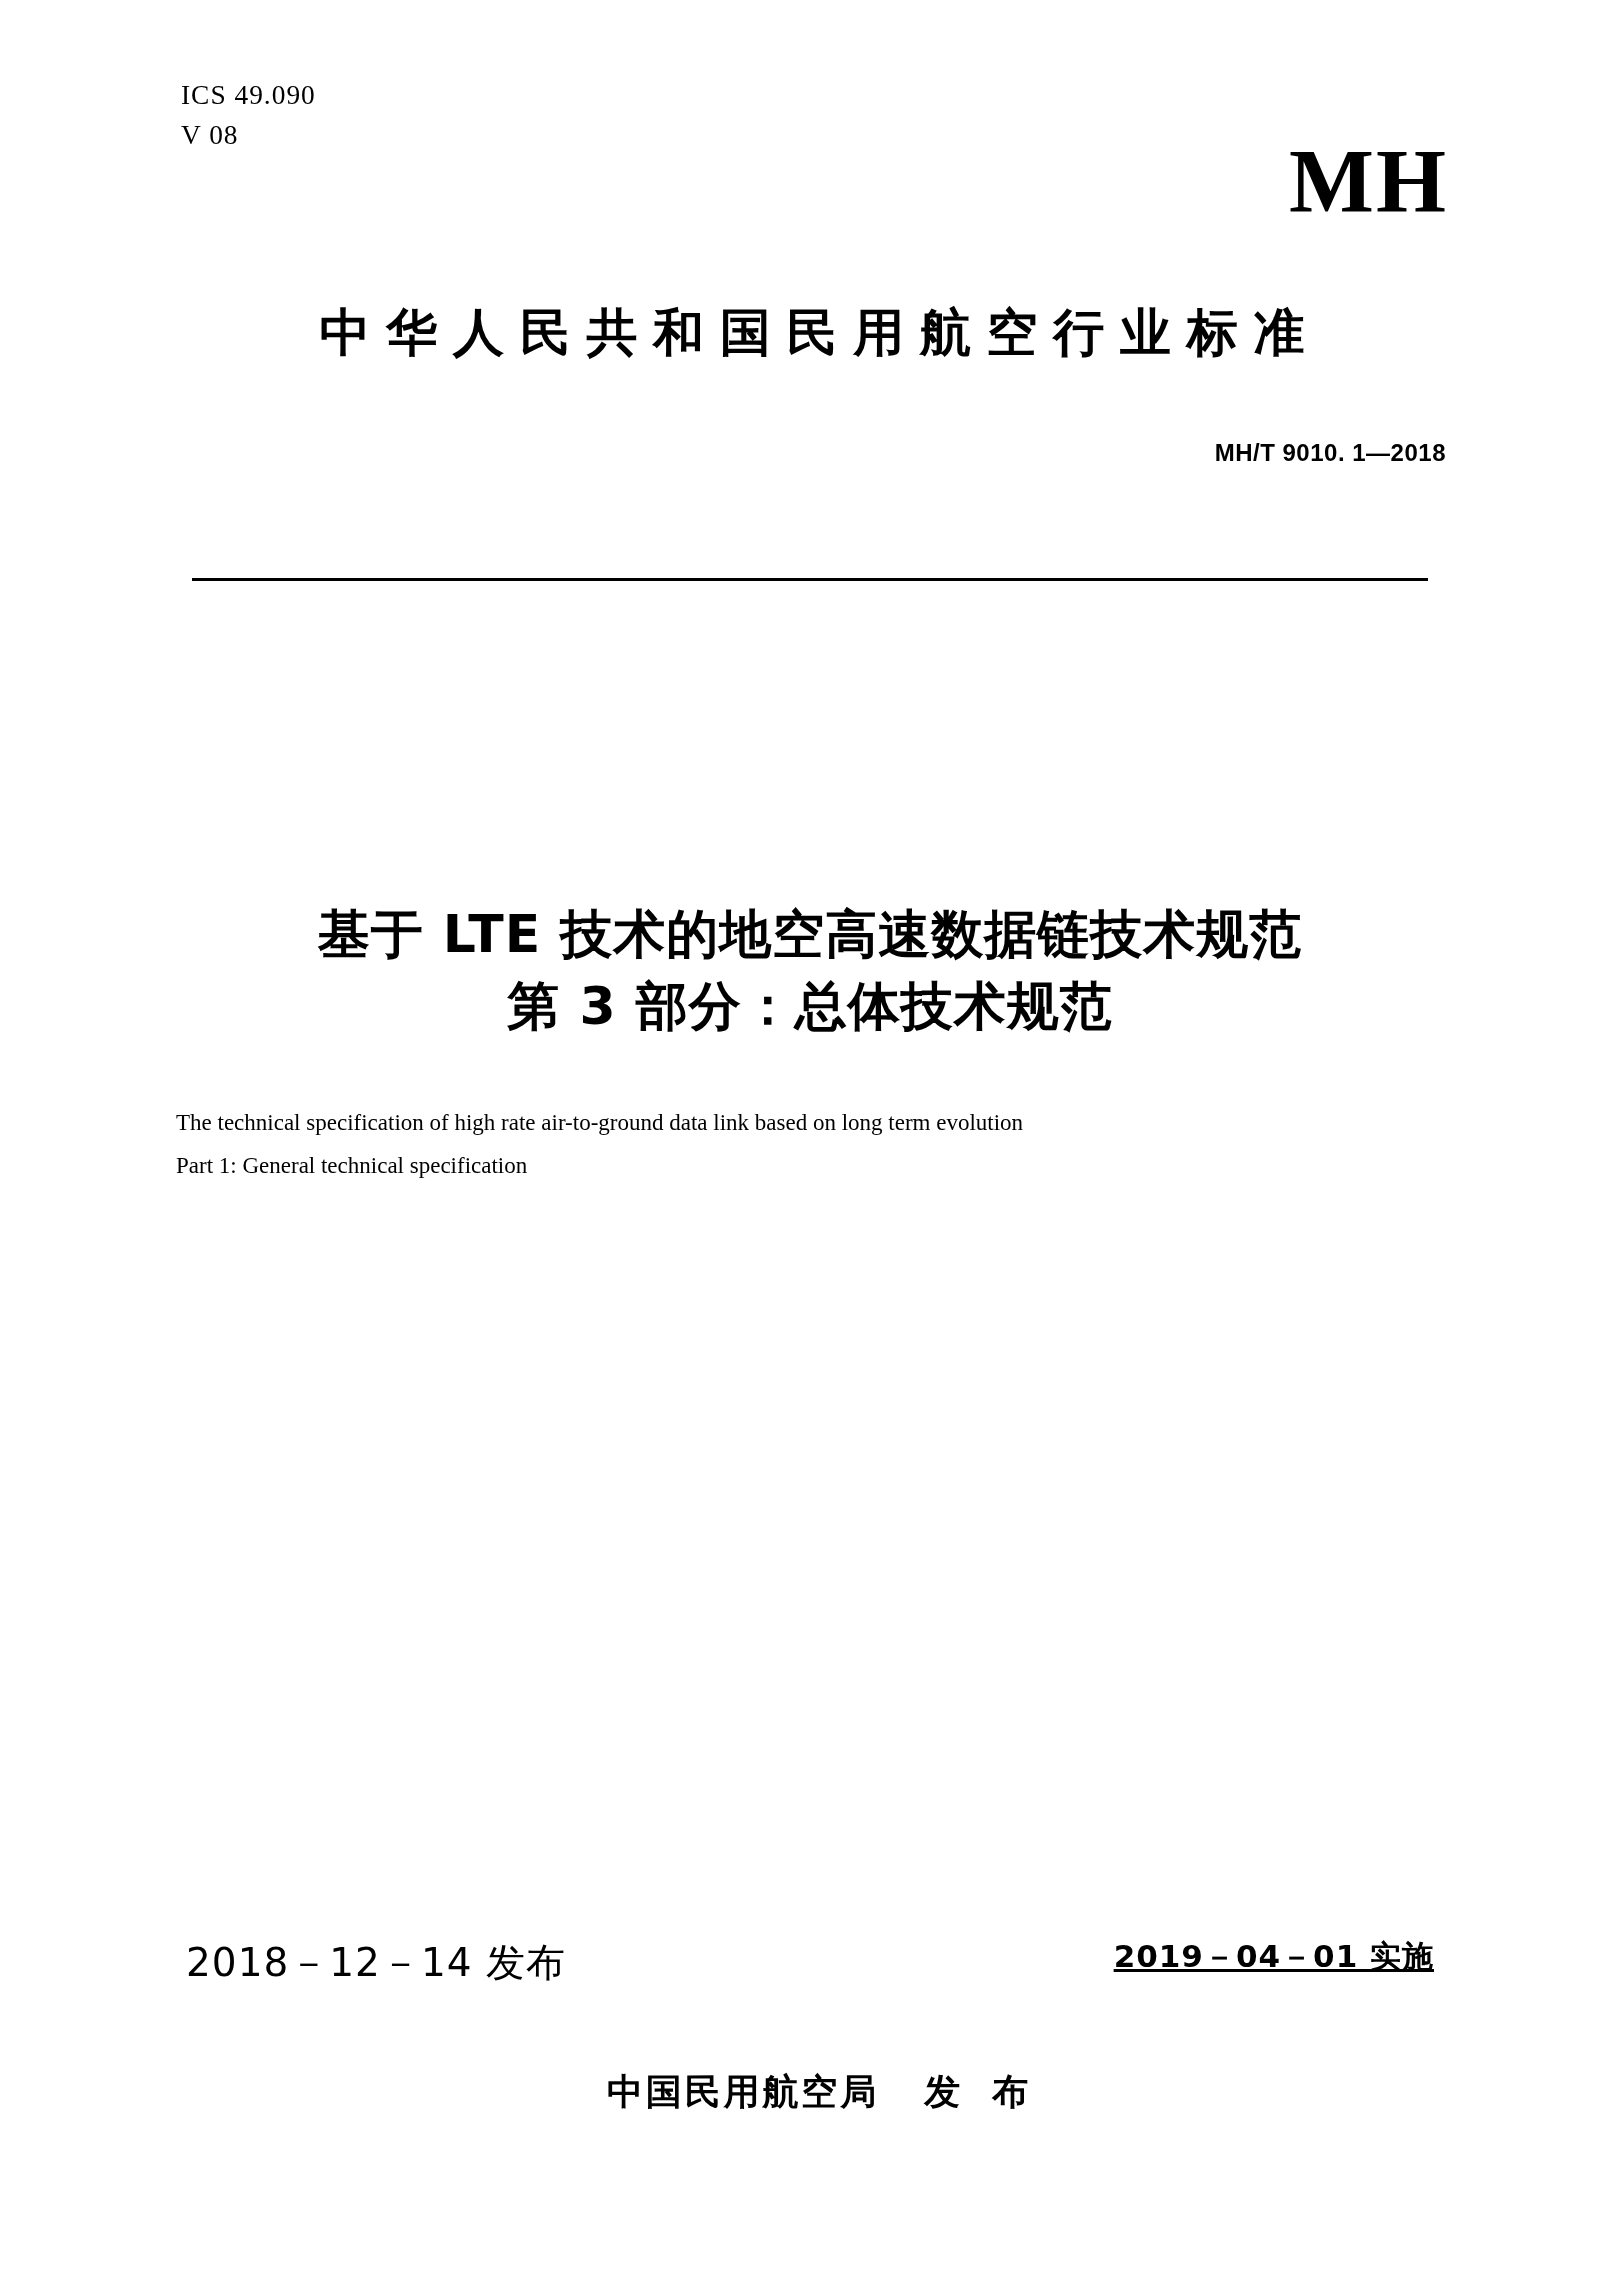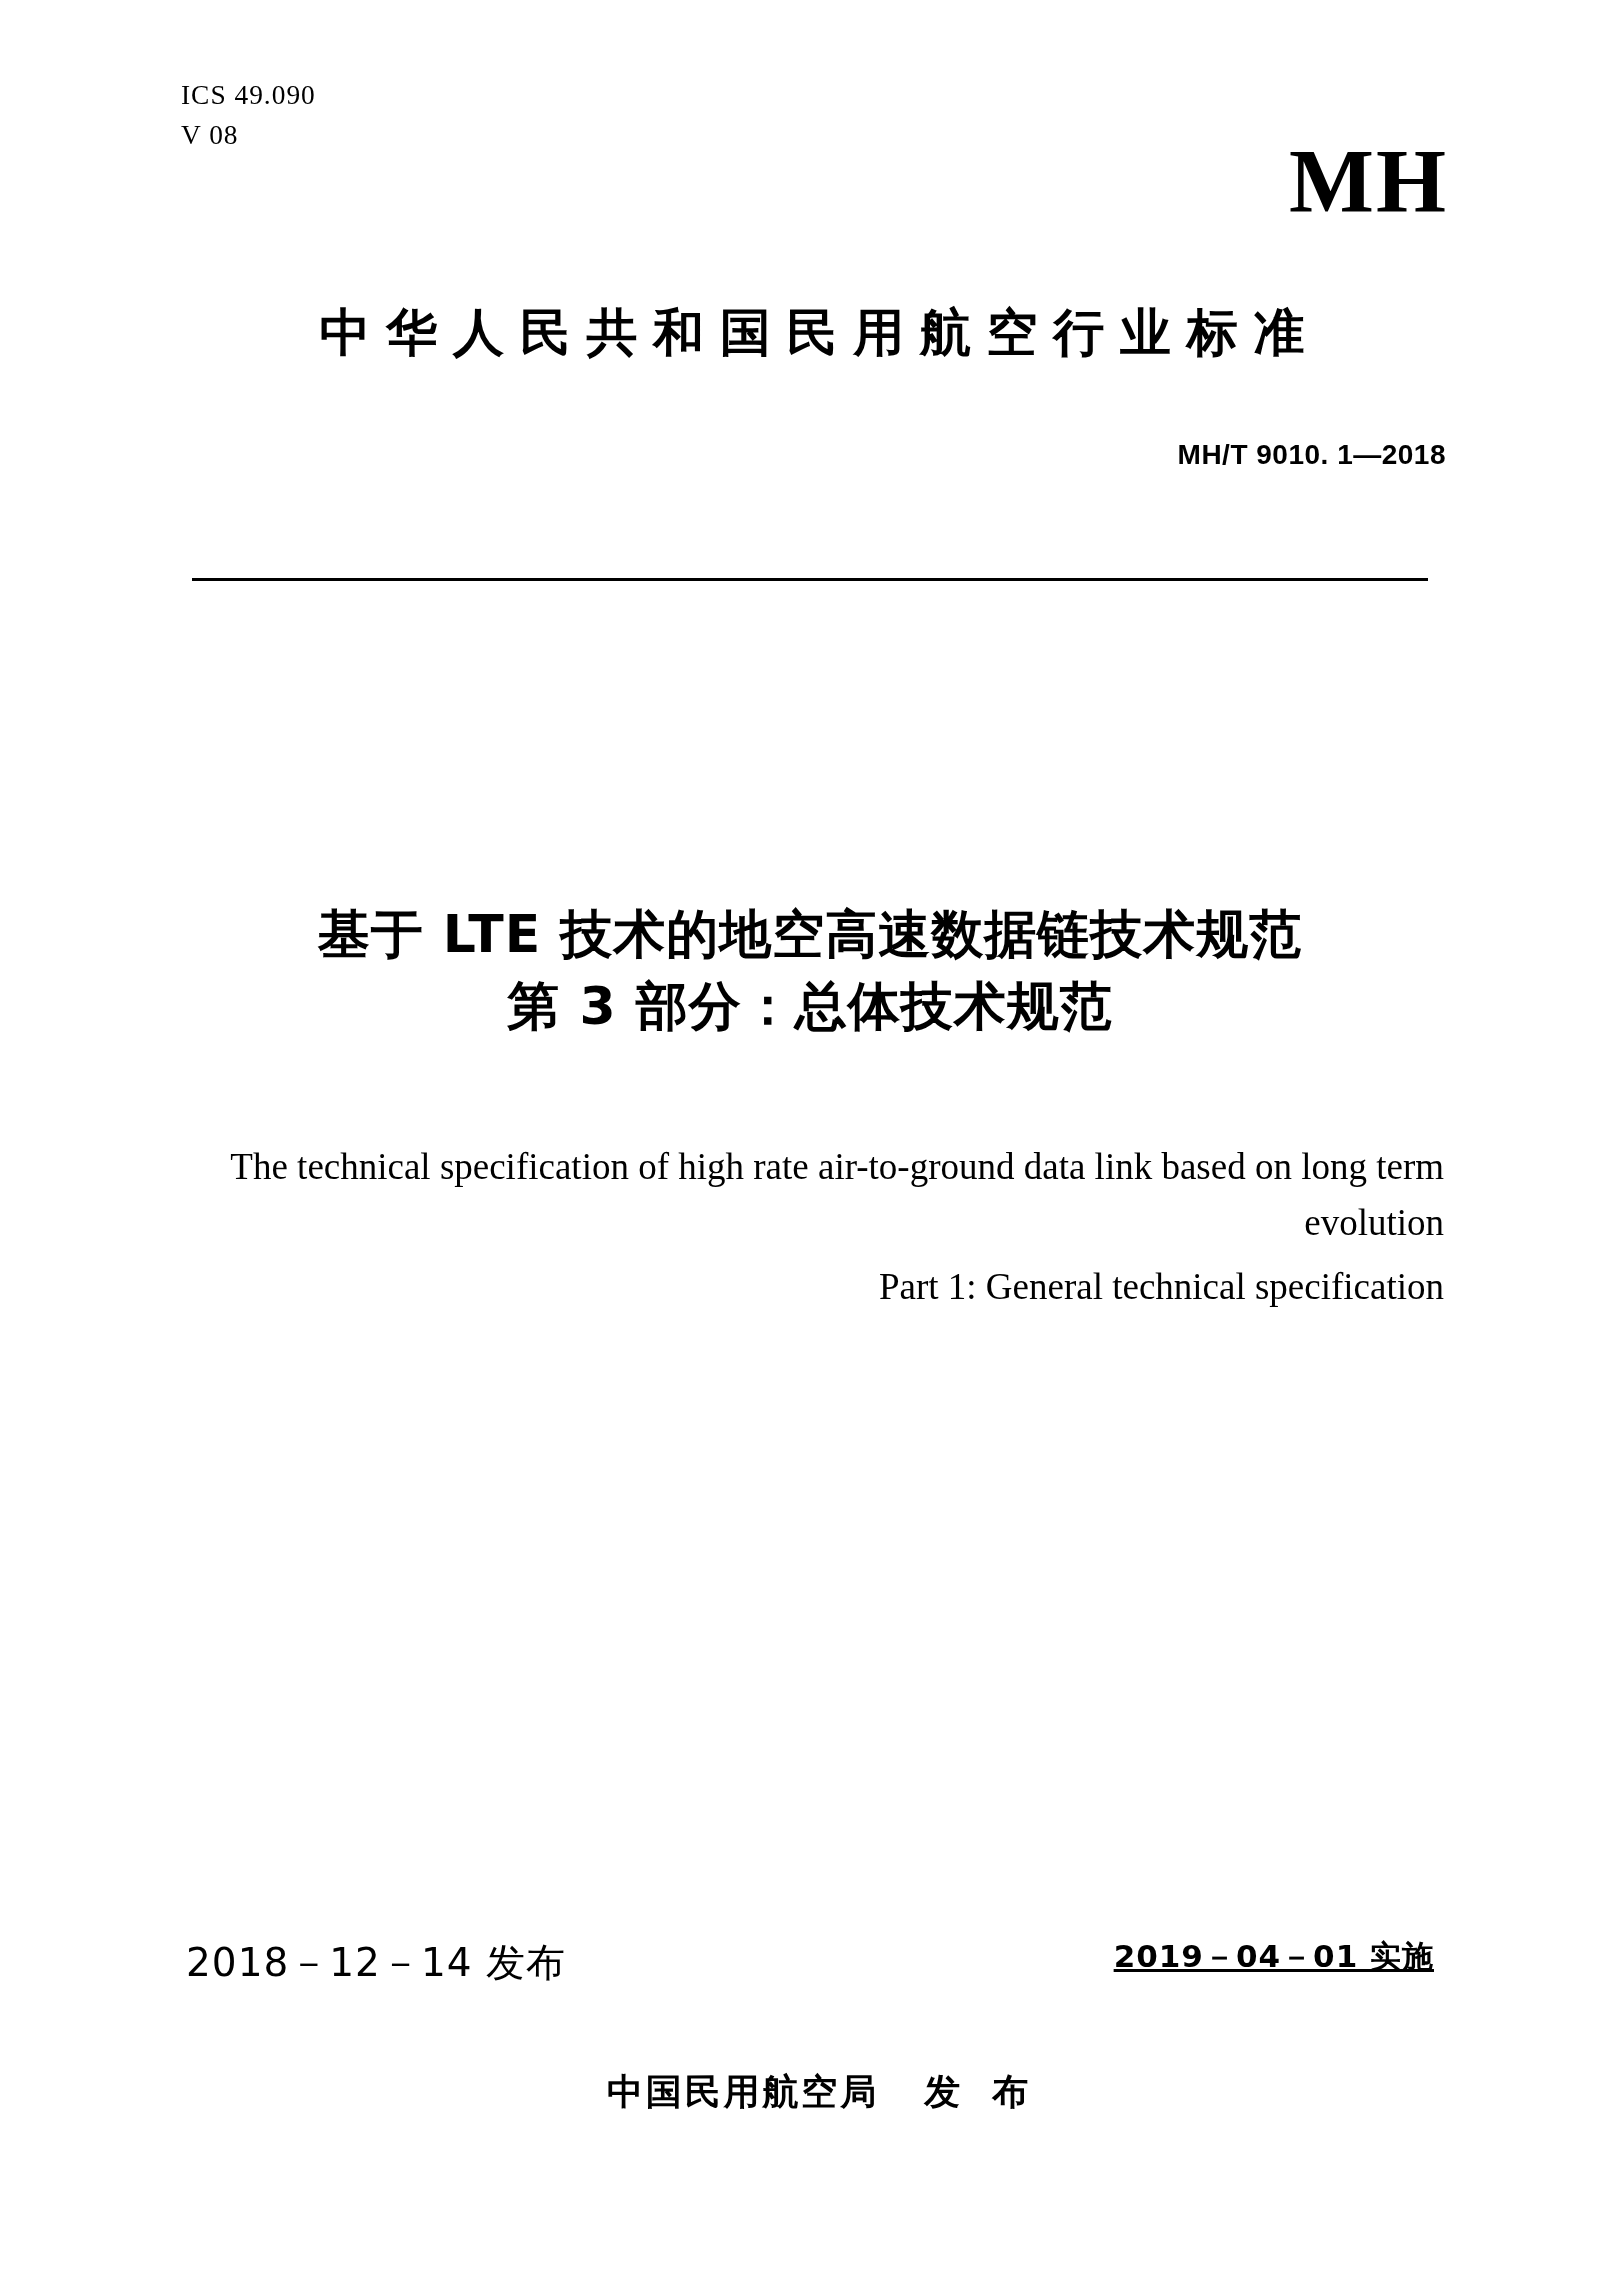--- a/index.html
+++ b/index.html
@@ -60,21 +60,21 @@
     padding-left: 15.7px;
     white-space: nowrap;
   }
 
   .std-number {
     position: absolute;
     right: 174px;
     top: 439px;
     font-family: "Liberation Sans", sans-serif;
     font-weight: bold;
-    font-size: 28px;
+    font-size: 24px;
     letter-spacing: 0.5px;
     margin-left: 41px;
   }
 
   .rule {
     position: absolute;
     left: 192px;
     right: 192px;
     top: 578px;
     height: 2.9px;
@@ -95,25 +95,24 @@
     letter-spacing: 1px;
     margin-top: 36px;
   }
   .title-cn .line2 { display: block; }
 
   .title-en {
     position: absolute;
     left: 176px;
     right: 176px;
     top: 1106px;
-    text-align: right;
+    text-align: left;
     font-family: "Liberation Serif", serif;
-    font-size: 37px;
+    font-size: 23px;
     line-height: 1.52;
-    margin-top: 33px;
   }
   .title-en .en-part {
     display: block;
     margin-top: 7.8px;
   }
 
   
   .date-left {
     position: absolute;
     left: 186px;

